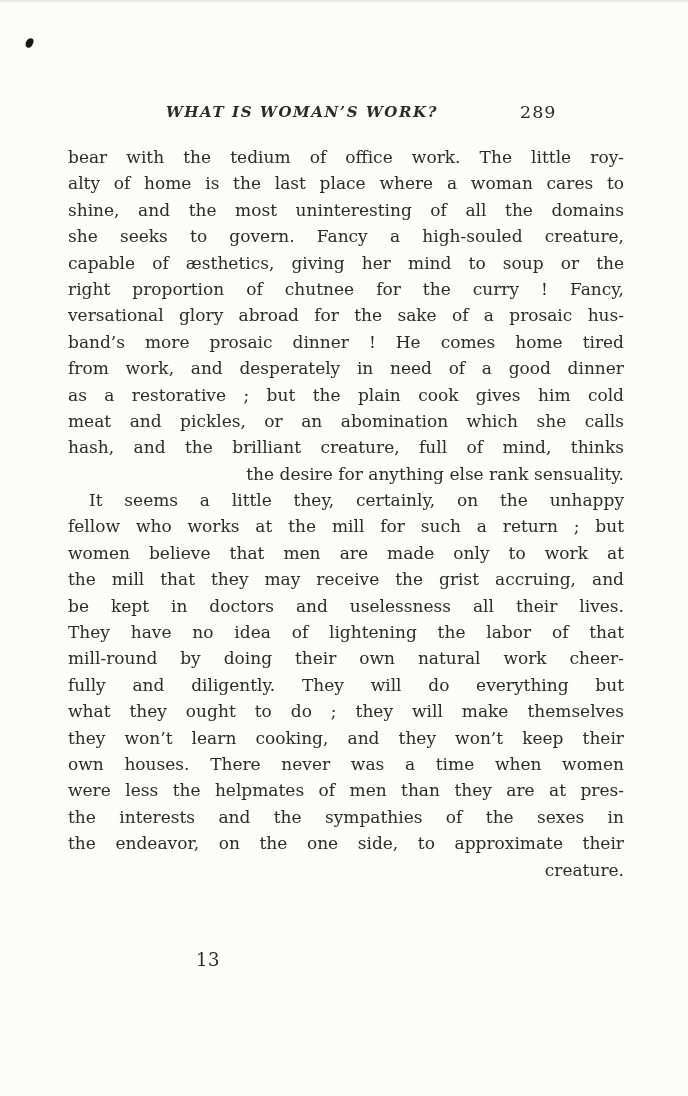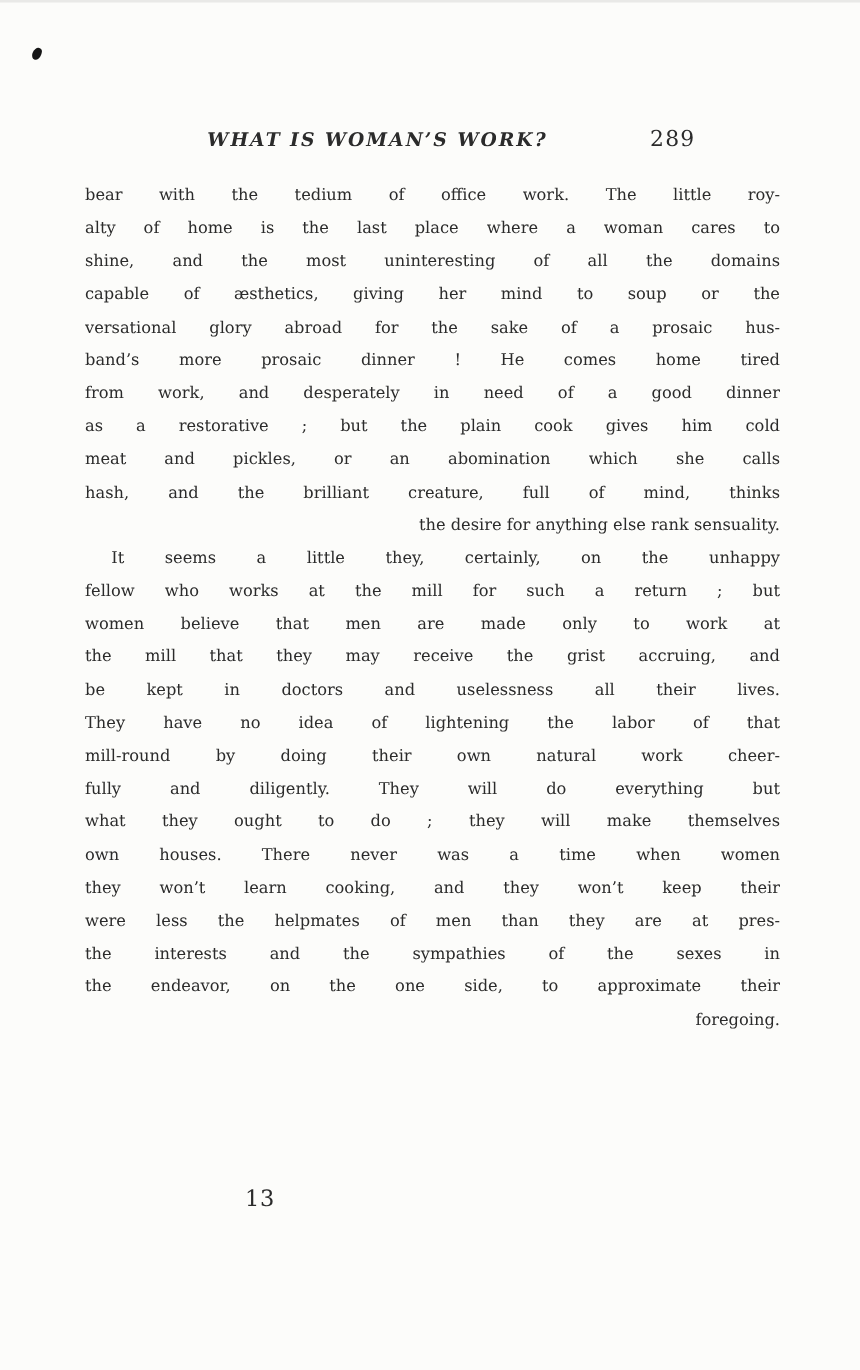--- a/index.html
+++ b/index.html
@@ -54,21 +54,21 @@
   }
   .body-block {
     position: absolute;
     top: 142px;
     left: 68px;
     width: 556px;
   }
   .line {
     height: 26.4px;
     line-height: 26.4px;
-    font-size: 13px;
+    font-size: 17px;
     text-align: justify;
     overflow: hidden;
   }
   .line::after {
     content: "";
     display: inline-block;
     width: 100%;
     height: 0;
   }
   .line.last {
@@ -97,41 +97,43 @@
 
   <div class="header">
     <span class="header-title">WHAT IS WOMAN’S WORK?</span>
     <span class="folio">289</span>
   </div>
 
   <div class="body-block">
     <div class="line">bear with the tedium of office work.  The little roy-</div>
     <div class="line">alty of home is the last place where a woman cares to</div>
     <div class="line">shine, and the most uninteresting of all the domains</div>
+    <div class="line">she seeks to govern.  Fancy a high-souled creature,</div>
     <div class="line">capable of æsthetics, giving her mind to soup or the</div>
+    <div class="line">right proportion of chutnee for the curry !  Fancy,</div>
     <div class="line">versational glory abroad for the sake of a prosaic hus-</div>
     <div class="line">band’s more prosaic dinner !  He comes home tired</div>
     <div class="line">from work, and desperately in need of a good dinner</div>
     <div class="line">as a restorative ; but the plain cook gives him cold</div>
     <div class="line">meat and pickles, or an abomination which she calls</div>
     <div class="line">hash, and the brilliant creature, full of mind, thinks</div>
     <div class="line last">the desire for anything else rank sensuality.</div>
 
     <div class="line indent">It seems a little they, certainly, on the unhappy</div>
     <div class="line">fellow who works at the mill for such a return ; but</div>
     <div class="line">women believe that men are made only to work at</div>
     <div class="line">the mill that they may receive the grist accruing, and</div>
     <div class="line">be kept in doctors and uselessness all their lives.</div>
     <div class="line">They have no idea of lightening the labor of that</div>
     <div class="line">mill-round by doing their own natural work cheer-</div>
     <div class="line">fully and diligently.  They will do everything but</div>
     <div class="line">what they ought to do ; they will make themselves</div>
+    <div class="line">they won’t learn cooking, and they won’t keep their</div>
     <div class="line">own houses.  There never was a time when women</div>
-    <div class="line">they won’t learn cooking, and they won’t keep their</div>
     <div class="line">were less the helpmates of men than they are at pres-</div>
     <div class="line">the interests and the sympathies of the sexes in</div>
     <div class="line">the endeavor, on the one side, to approximate their</div>
-    <div class="line last">foregoing.</div>
+    <div class="line last">creature.</div>
   </div>
 
   <div class="signature">13</div>
 
 </div>
 
 </body></html>

